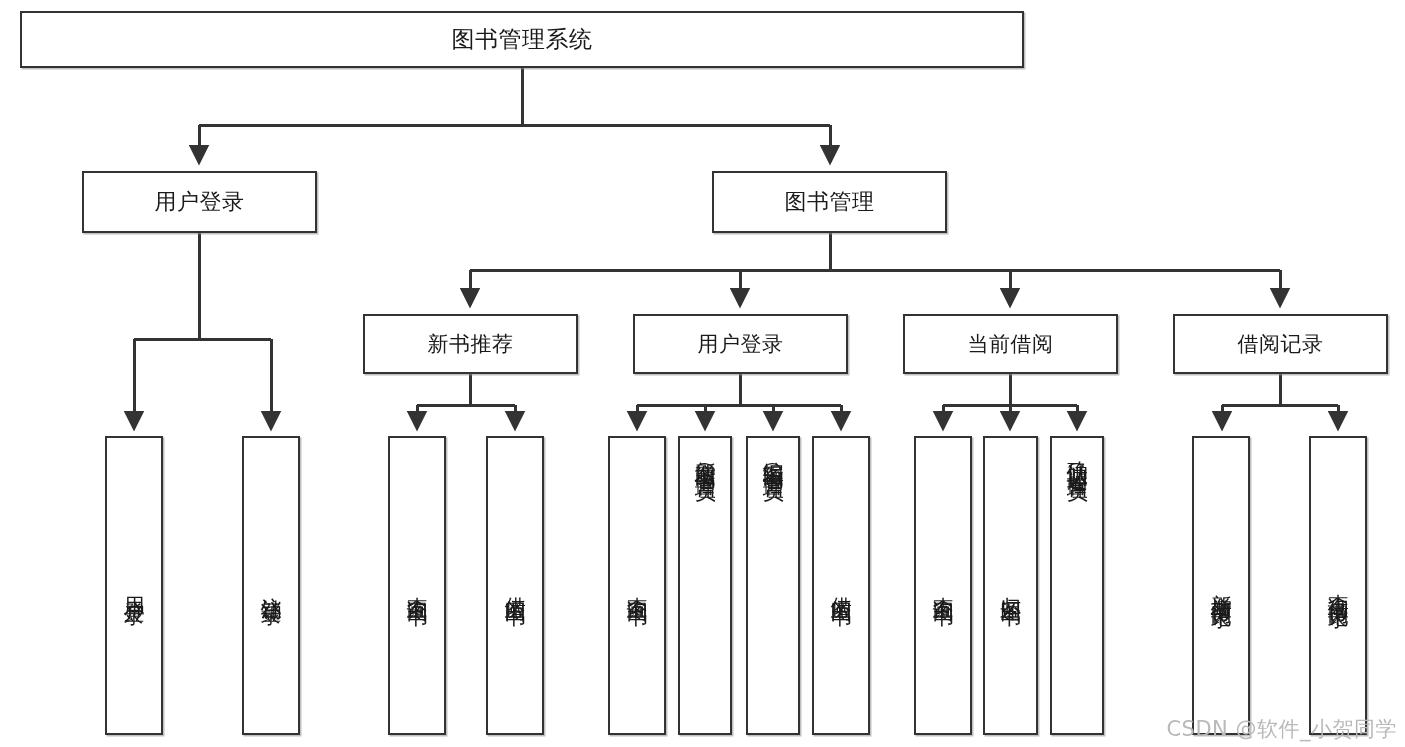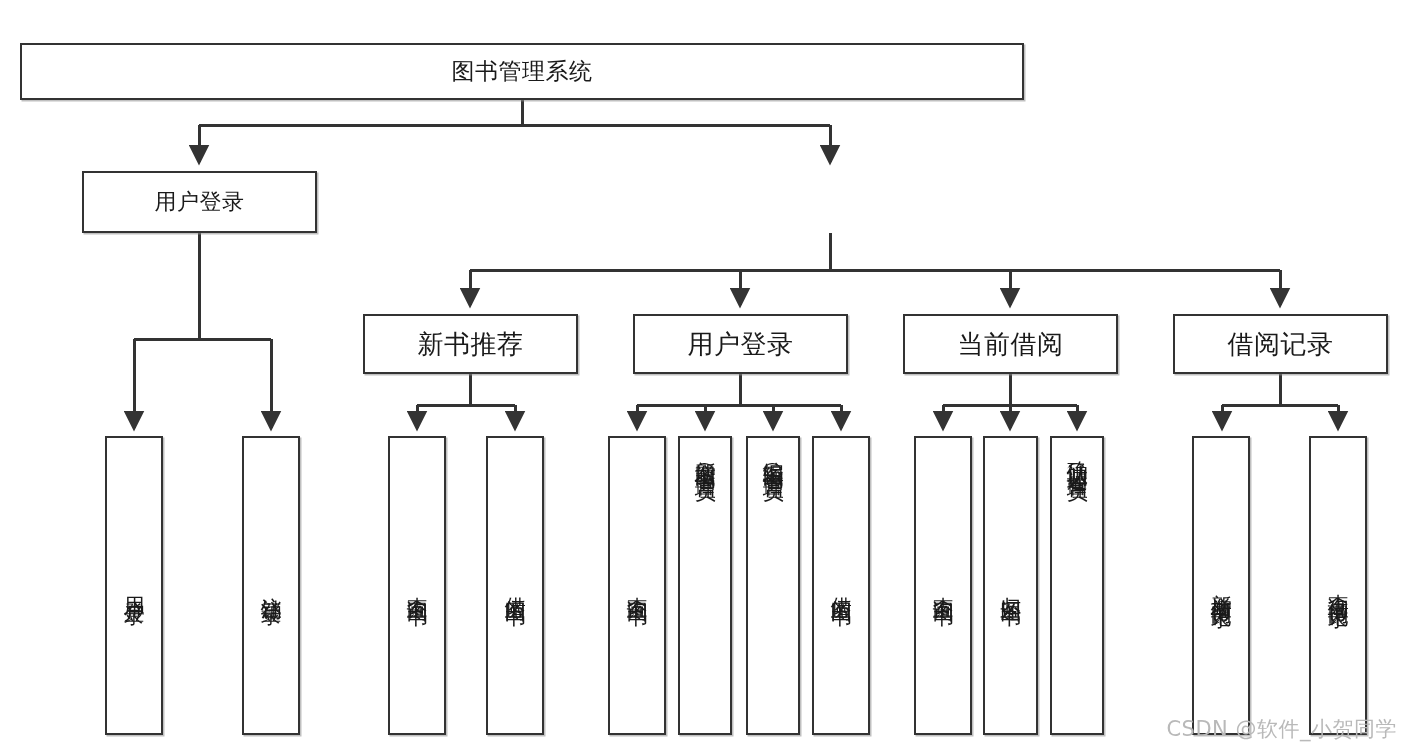--- a/index.html
+++ b/index.html
@@ -40,21 +40,21 @@
     box-shadow: 1.5px 1.5px 0 rgba(140,140,140,0.55);
   }
   .node-label {
     color: #1a1a1a;
     text-align: center;
     white-space: nowrap;
     letter-spacing: 0.5px;
   }
   .level0 .node-label { font-size: 23px; }
   .level1 .node-label { font-size: 22px; }
-  .level2 .node-label { font-size: 26px; }
+  .level2 .node-label { font-size: 21px; }
   .leaf {
     align-items: flex-start;
     justify-content: center;
     padding-top: 6px;
   }
   .leaf .node-label {
     writing-mode: vertical-rl;
     text-orientation: upright;
     font-size: 21px;
     line-height: 1.08;
@@ -123,28 +123,31 @@
       <path d="M 1010 405 L 1010 428" marker-end="url(#arrow)"></path>
       <path d="M 1077 405 L 1077 428" marker-end="url(#arrow)"></path>
 
       <path d="M 1280 374 L 1280 405"></path>
       <path d="M 1222 405 L 1338 405"></path>
       <path d="M 1222 405 L 1222 428" marker-end="url(#arrow)"></path>
       <path d="M 1338 405 L 1338 428" marker-end="url(#arrow)"></path>
     </g>
   </svg>
 
-  <div class="node-box level0" style="left:20px; top:11px; width:1004px; height:57px;margin-top:32px;">
+  <div class="node-box level0" style="left:20px; top:11px; width:1004px; height:57px;">
     <span class="node-label">图书管理系统</span>
   </div>
 
   <div class="node-box level1" style="left:82px; top:171px; width:235px; height:62px;">
     <span class="node-label">用户登录</span>
   </div>
 
+  <div class="node-box level1" style="left:712px; top:171px; width:235px; height:62px;">
+    <span class="node-label">图书管理</span>
+  </div>
 
   <div class="node-box level2" style="left:363px; top:314px; width:215px; height:60px;">
     <span class="node-label">新书推荐</span>
   </div>
 
   <div class="node-box level2" style="left:633px; top:314px; width:215px; height:60px;">
     <span class="node-label">用户登录</span>
   </div>
 
   <div class="node-box level2" style="left:1173px; top:314px; width:215px; height:60px;">

